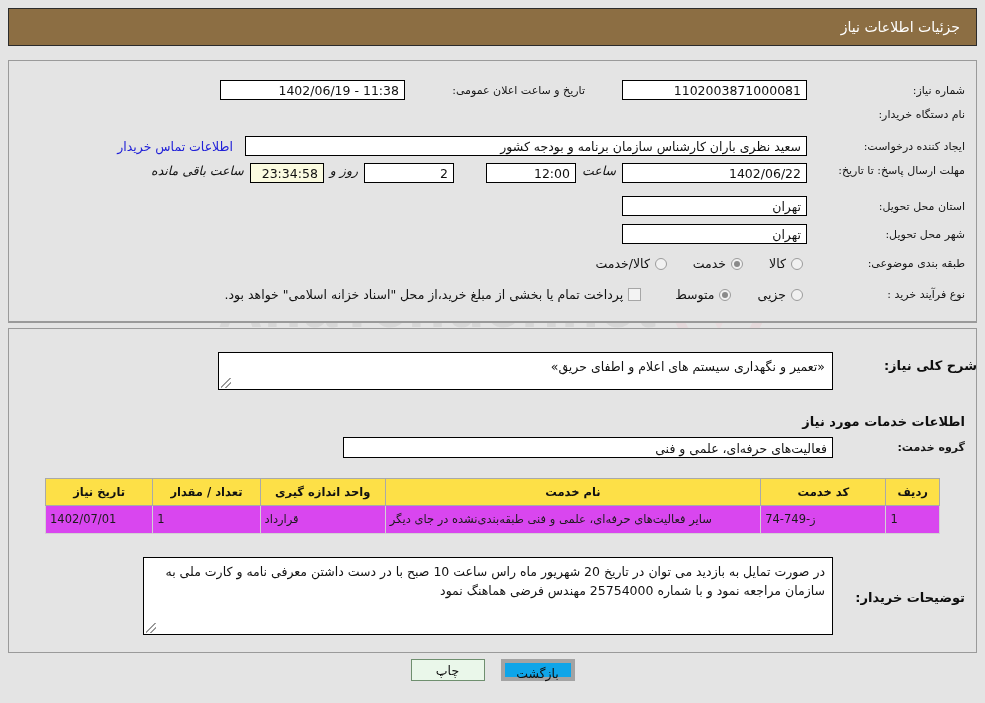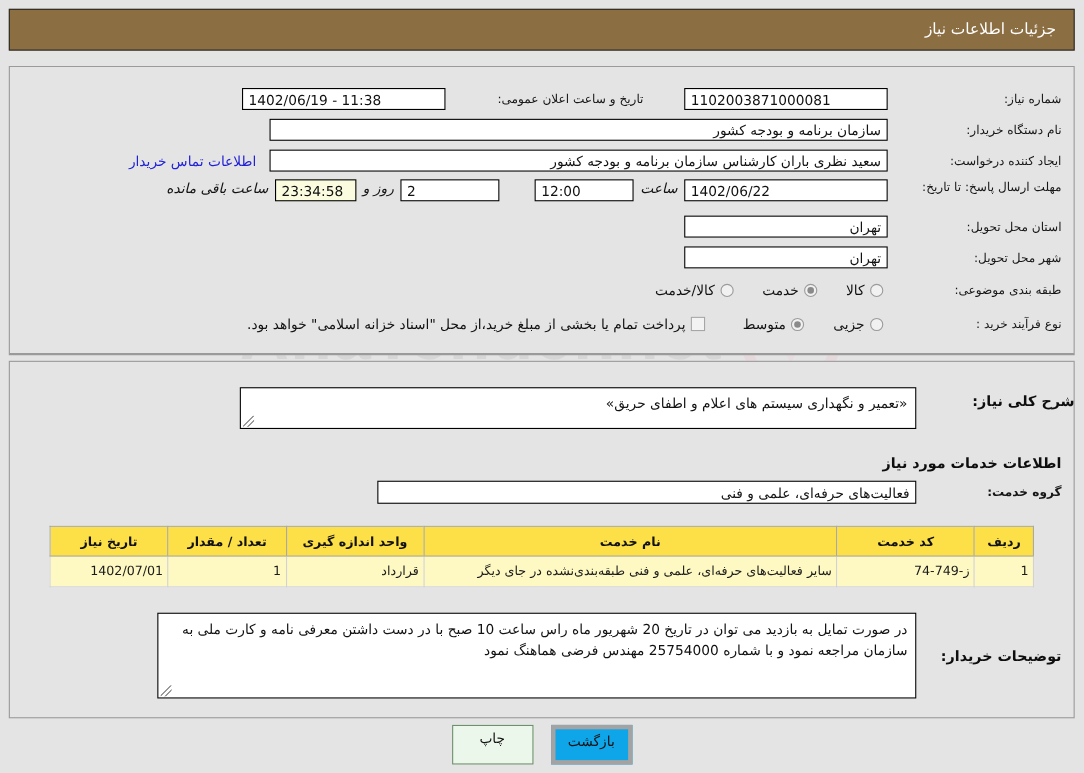--- a/index.html
+++ b/index.html
@@ -94,21 +94,21 @@
     border: 1px solid #000;
     background: #fff;
     height: 20px;
     line-height: 20px;
     box-sizing: border-box;
     padding: 0 5px;
     font-size: 12.5px;
     overflow: hidden;
     white-space: nowrap;
   }
-  .fld.center { text-align: left; }
+  .fld.center { text-align: right; }
   .fld.right  { text-align: right; }
   .fld.yellow { background: #fbfbe0; }
 
   .link-blue {
     color: #2020d8;
     font-size: 12.5px;
     white-space: nowrap;
     cursor: pointer;
   }
 
@@ -196,40 +196,40 @@
     background: #fde047;
     border: 1px solid #a9a9a9;
     font-weight: bold;
     height: 24px;
     color: #111;
     font-size: 11.5px;
     padding: 1px 3px;
   }
   table.items td {
     border: 1px solid #d2d2d2;
-    text-align: right;
+    text-align: left;
     padding: 5px 4px;
     color: #1b1b1b;
     vertical-align: middle;
     line-height: 1.45;
-    background: #fef9c3;
+    background: #d946ef;
   }
 
   
   .btnbar {
     position: absolute;
     top: 659px; left: 0; right: 0;
     display: flex;
     justify-content: center;
     gap: 16px;
     z-index: 3;
   }
   .btn {
     min-width: 74px;
-    height: 36px;
+    height: 22px;
     line-height: 21px;
     text-align: center;
     font-size: 12.5px;
     box-sizing: border-box;
     cursor: pointer;
   }
   .btn.print  { background: #eaf7ea; border: 1px solid #6f8f6f; color: #111; }
   .btn.back   { background: #0ea5e9; border: 4px solid #a3a3a3; color: #111; }
 </style>
 </head>
@@ -255,21 +255,20 @@
   <div class="lbl" style="width:150px;">شماره نیاز:</div>
   <div class="fld center" style="width:185px; margin-right:8px;">1102003871000081</div>
 </div>
 <div class="frow" style="top:80px; right:400px; z-index:4;">
   <div class="lbl" style="width:172px;">تاریخ و ساعت اعلان عمومی:</div>
   <div class="fld center" style="width:185px; margin-right:8px;">11:38 - 1402/06/19</div>
 </div>
 
 <div class="frow" style="top:108px; right:20px; z-index:4;">
   <div class="lbl" style="width:150px;">نام دستگاه خریدار:</div>
-  <div class="fld right" style="width:562px; margin-right:8px;">سازمان برنامه و بودجه کشور</div>
 </div>
 
 <div class="frow" style="top:136px; right:20px; z-index:4;">
   <div class="lbl" style="width:150px;">ایجاد کننده درخواست:</div>
   <div class="fld right" style="width:562px; margin-right:8px;">سعید نظری باران کارشناس سازمان برنامه و بودجه کشور</div>
   <div class="link-blue" style="margin-right:12px;">اطلاعات تماس خریدار</div>
 </div>
 
 <div class="frow" style="top:163px; right:20px; z-index:4; align-items:flex-start;">
   <div class="lbl" style="width:150px; line-height:1.45;">مهلت ارسال پاسخ: تا تاریخ:</div>

